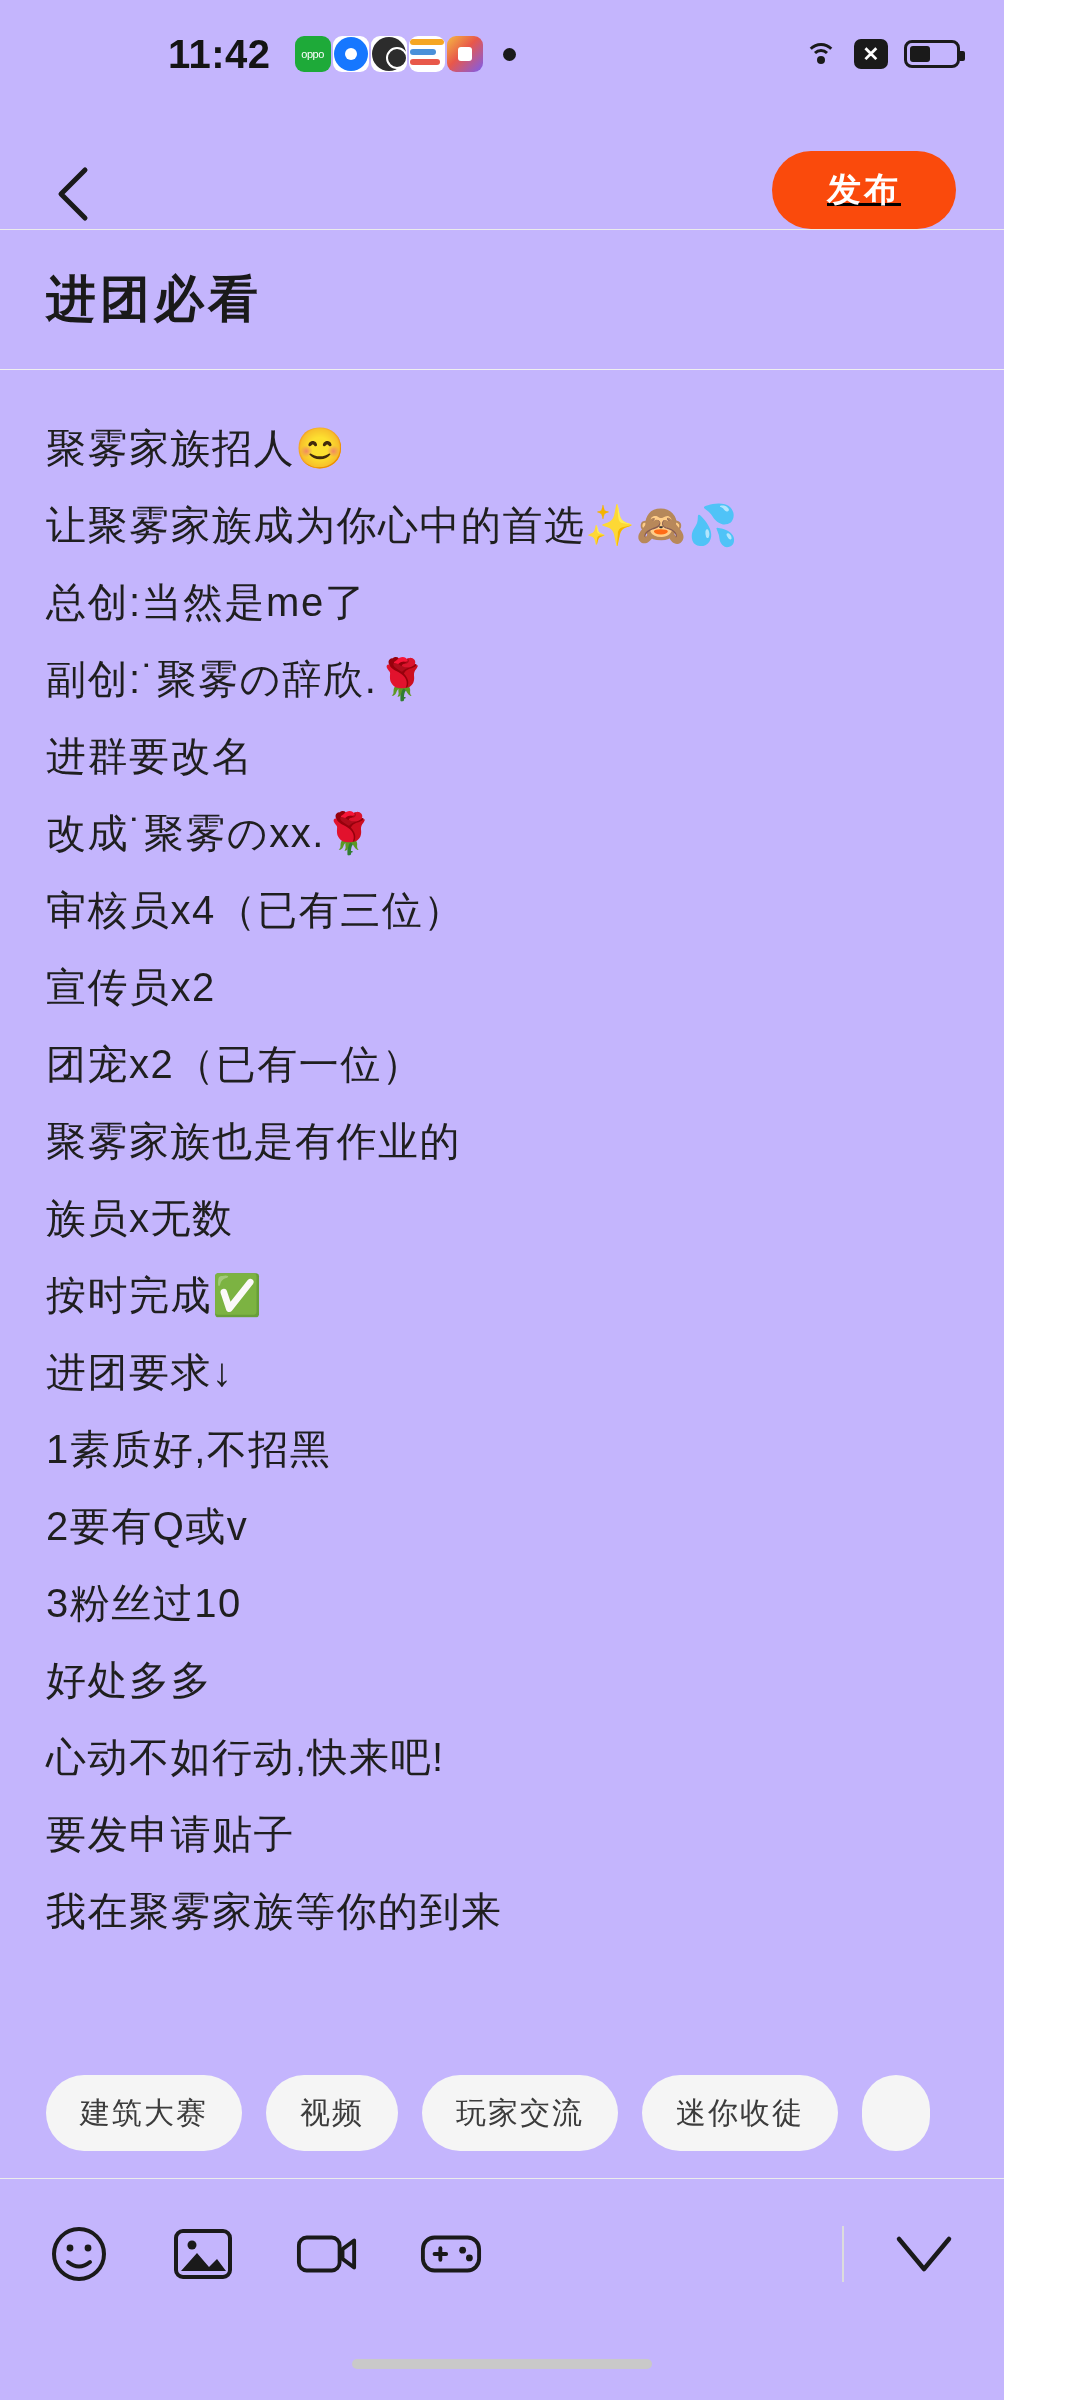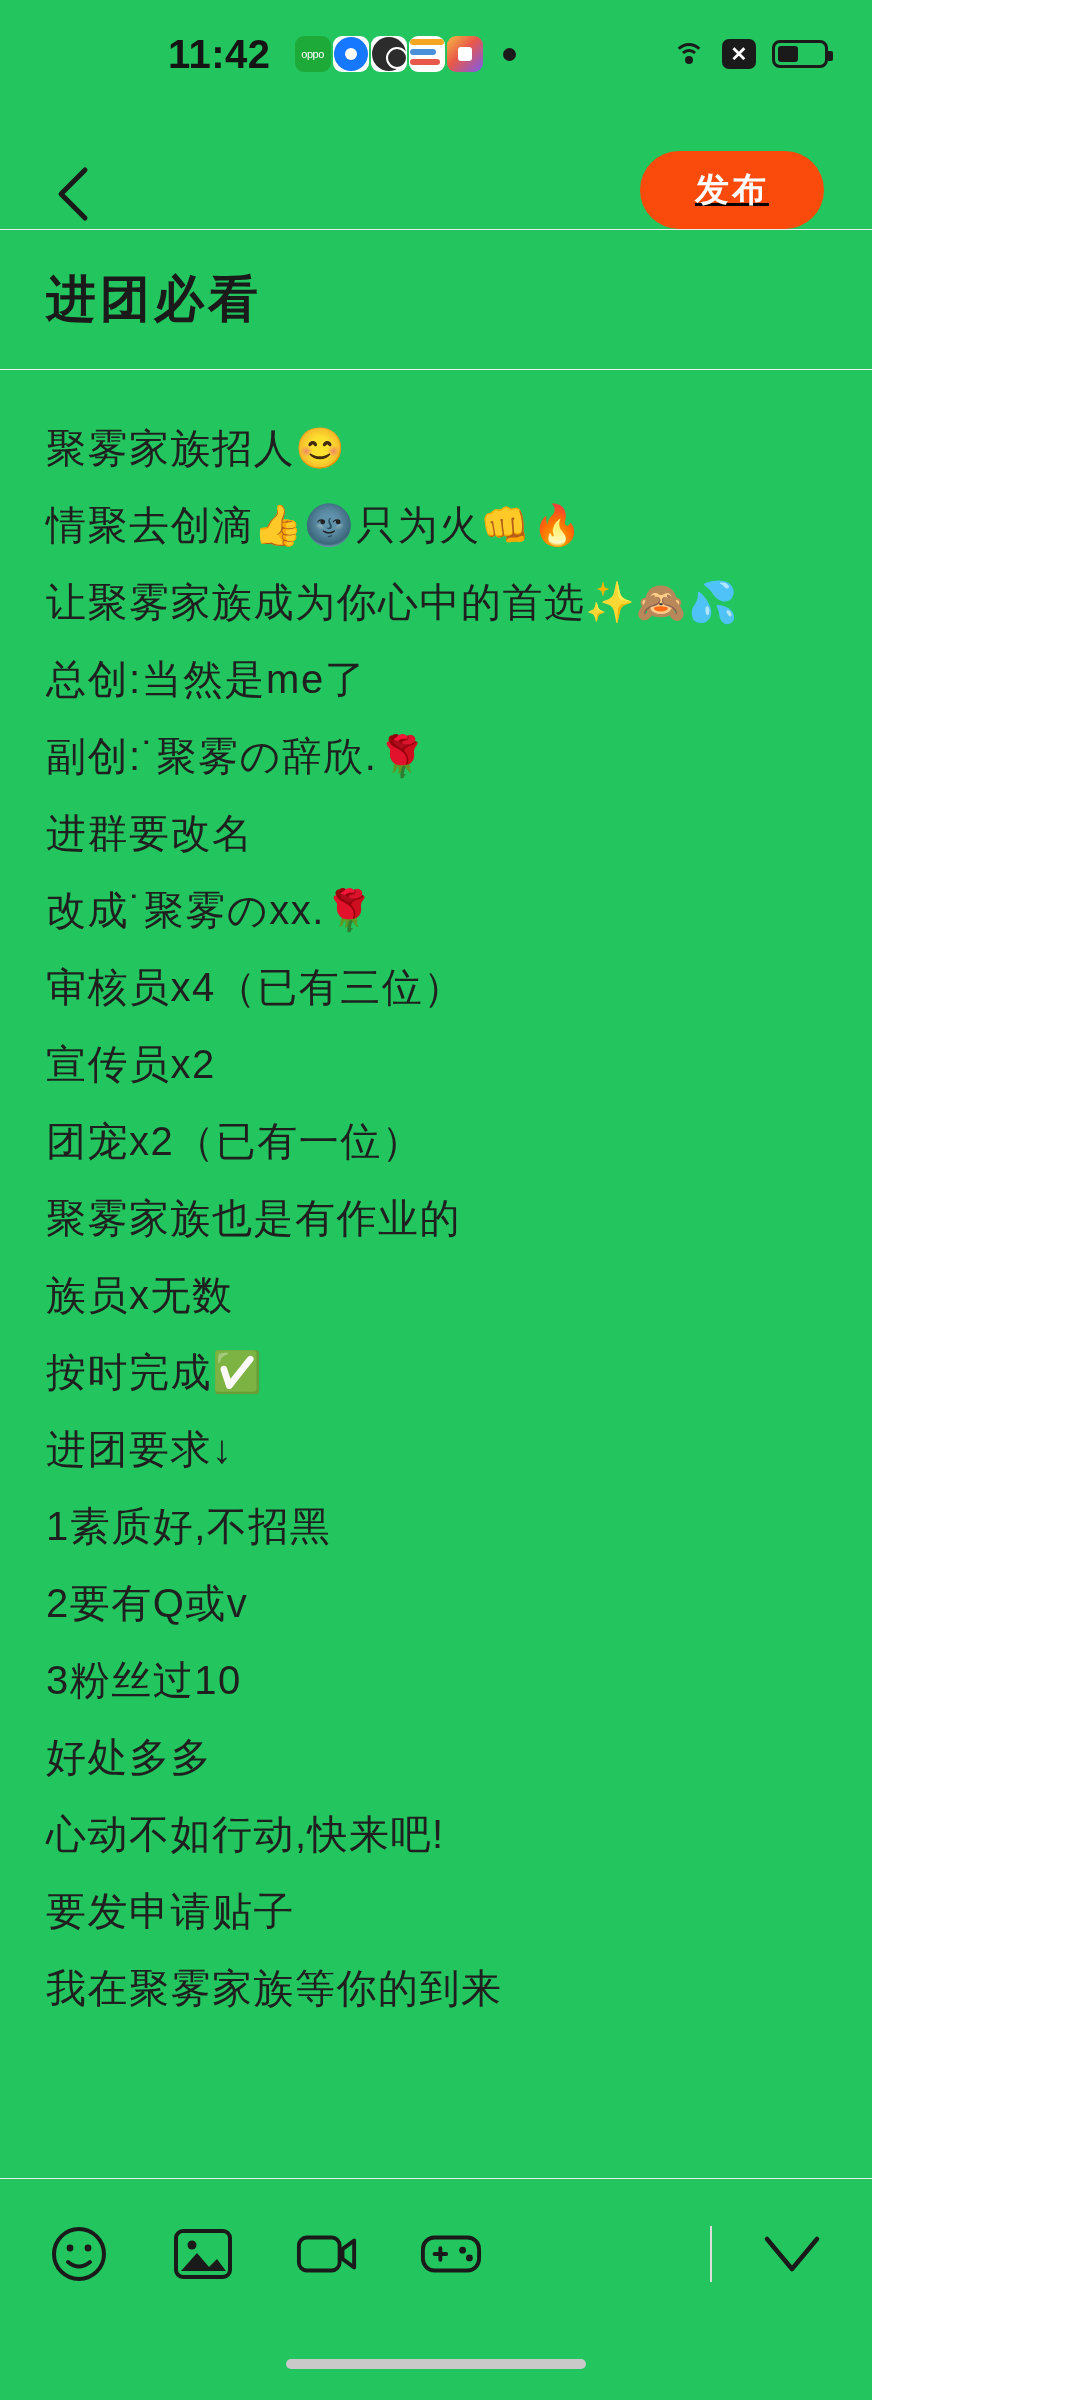--- a/index.html
+++ b/index.html
@@ -5,23 +5,23 @@
   * { box-sizing: border-box; margin: 0; padding: 0; }
   html, body {
     width: 1080px;
     height: 2400px;
     background: #ffffff;
     font-family: "Liberation Sans", sans-serif;
     overflow: hidden;
   }
   .screen {
     position: relative;
-    width: 872px;
+    width: 1004px;
     height: 2400px;
-    background: #22c55e;
+    background: #c4b5fd;
     display: flex;
     flex-direction: column;
   }
 
   
   .status-bar {
     height: 108px;
     flex: 0 0 108px;
     display: flex;
     align-items: center;
@@ -302,21 +302,20 @@
     </div>
     <button class="publish-btn">发布</button>
   </div>
 
   <div class="title-row">
     <div class="title-text">进团必看</div>
   </div>
 
   <div class="body-area">
     <div class="body-line">聚雾家族招人😊</div>
-    <div class="body-line">情聚去创滴👍🌚只为火👊🔥</div>
     <div class="body-line">让聚雾家族成为你心中的首选✨🙈💦</div>
     <div class="body-line">总创:当然是me了</div>
     <div class="body-line">副创:˙聚雾の辞欣.🌹</div>
     <div class="body-line">进群要改名</div>
     <div class="body-line">改成˙聚雾のxx.🌹</div>
     <div class="body-line">审核员x4（已有三位）</div>
     <div class="body-line">宣传员x2</div>
     <div class="body-line">团宠x2（已有一位）</div>
     <div class="body-line">聚雾家族也是有作业的</div>
     <div class="body-line">族员x无数</div>
@@ -324,20 +323,27 @@
     <div class="body-line">进团要求↓</div>
     <div class="body-line">1素质好,不招黑</div>
     <div class="body-line">2要有Q或v</div>
     <div class="body-line">3粉丝过10</div>
     <div class="body-line">好处多多</div>
     <div class="body-line">心动不如行动,快来吧!</div>
     <div class="body-line">要发申请贴子</div>
     <div class="body-line">我在聚雾家族等你的到来</div>
   </div>
 
+  <div class="tag-row">
+    <div class="tag-chip">建筑大赛</div>
+    <div class="tag-chip">视频</div>
+    <div class="tag-chip">玩家交流</div>
+    <div class="tag-chip">迷你收徒</div>
+    <div class="tag-chip" style="width:60px"></div>
+  </div>
 
   <div class="toolbar">
     <div class="tb-icon">
       <svg width="58" height="58" viewBox="0 0 58 58">
         <circle cx="29" cy="29" r="25" fill="none" stroke="#1a1a1a" stroke-width="4"></circle>
         <circle cx="20" cy="23" r="3.4" fill="#1a1a1a"></circle>
         <circle cx="38" cy="23" r="3.4" fill="#1a1a1a"></circle>
         <path d="M18 37 Q29 46 40 37" fill="none" stroke="#1a1a1a" stroke-width="4" stroke-linecap="round"></path>
       </svg>
     </div>

